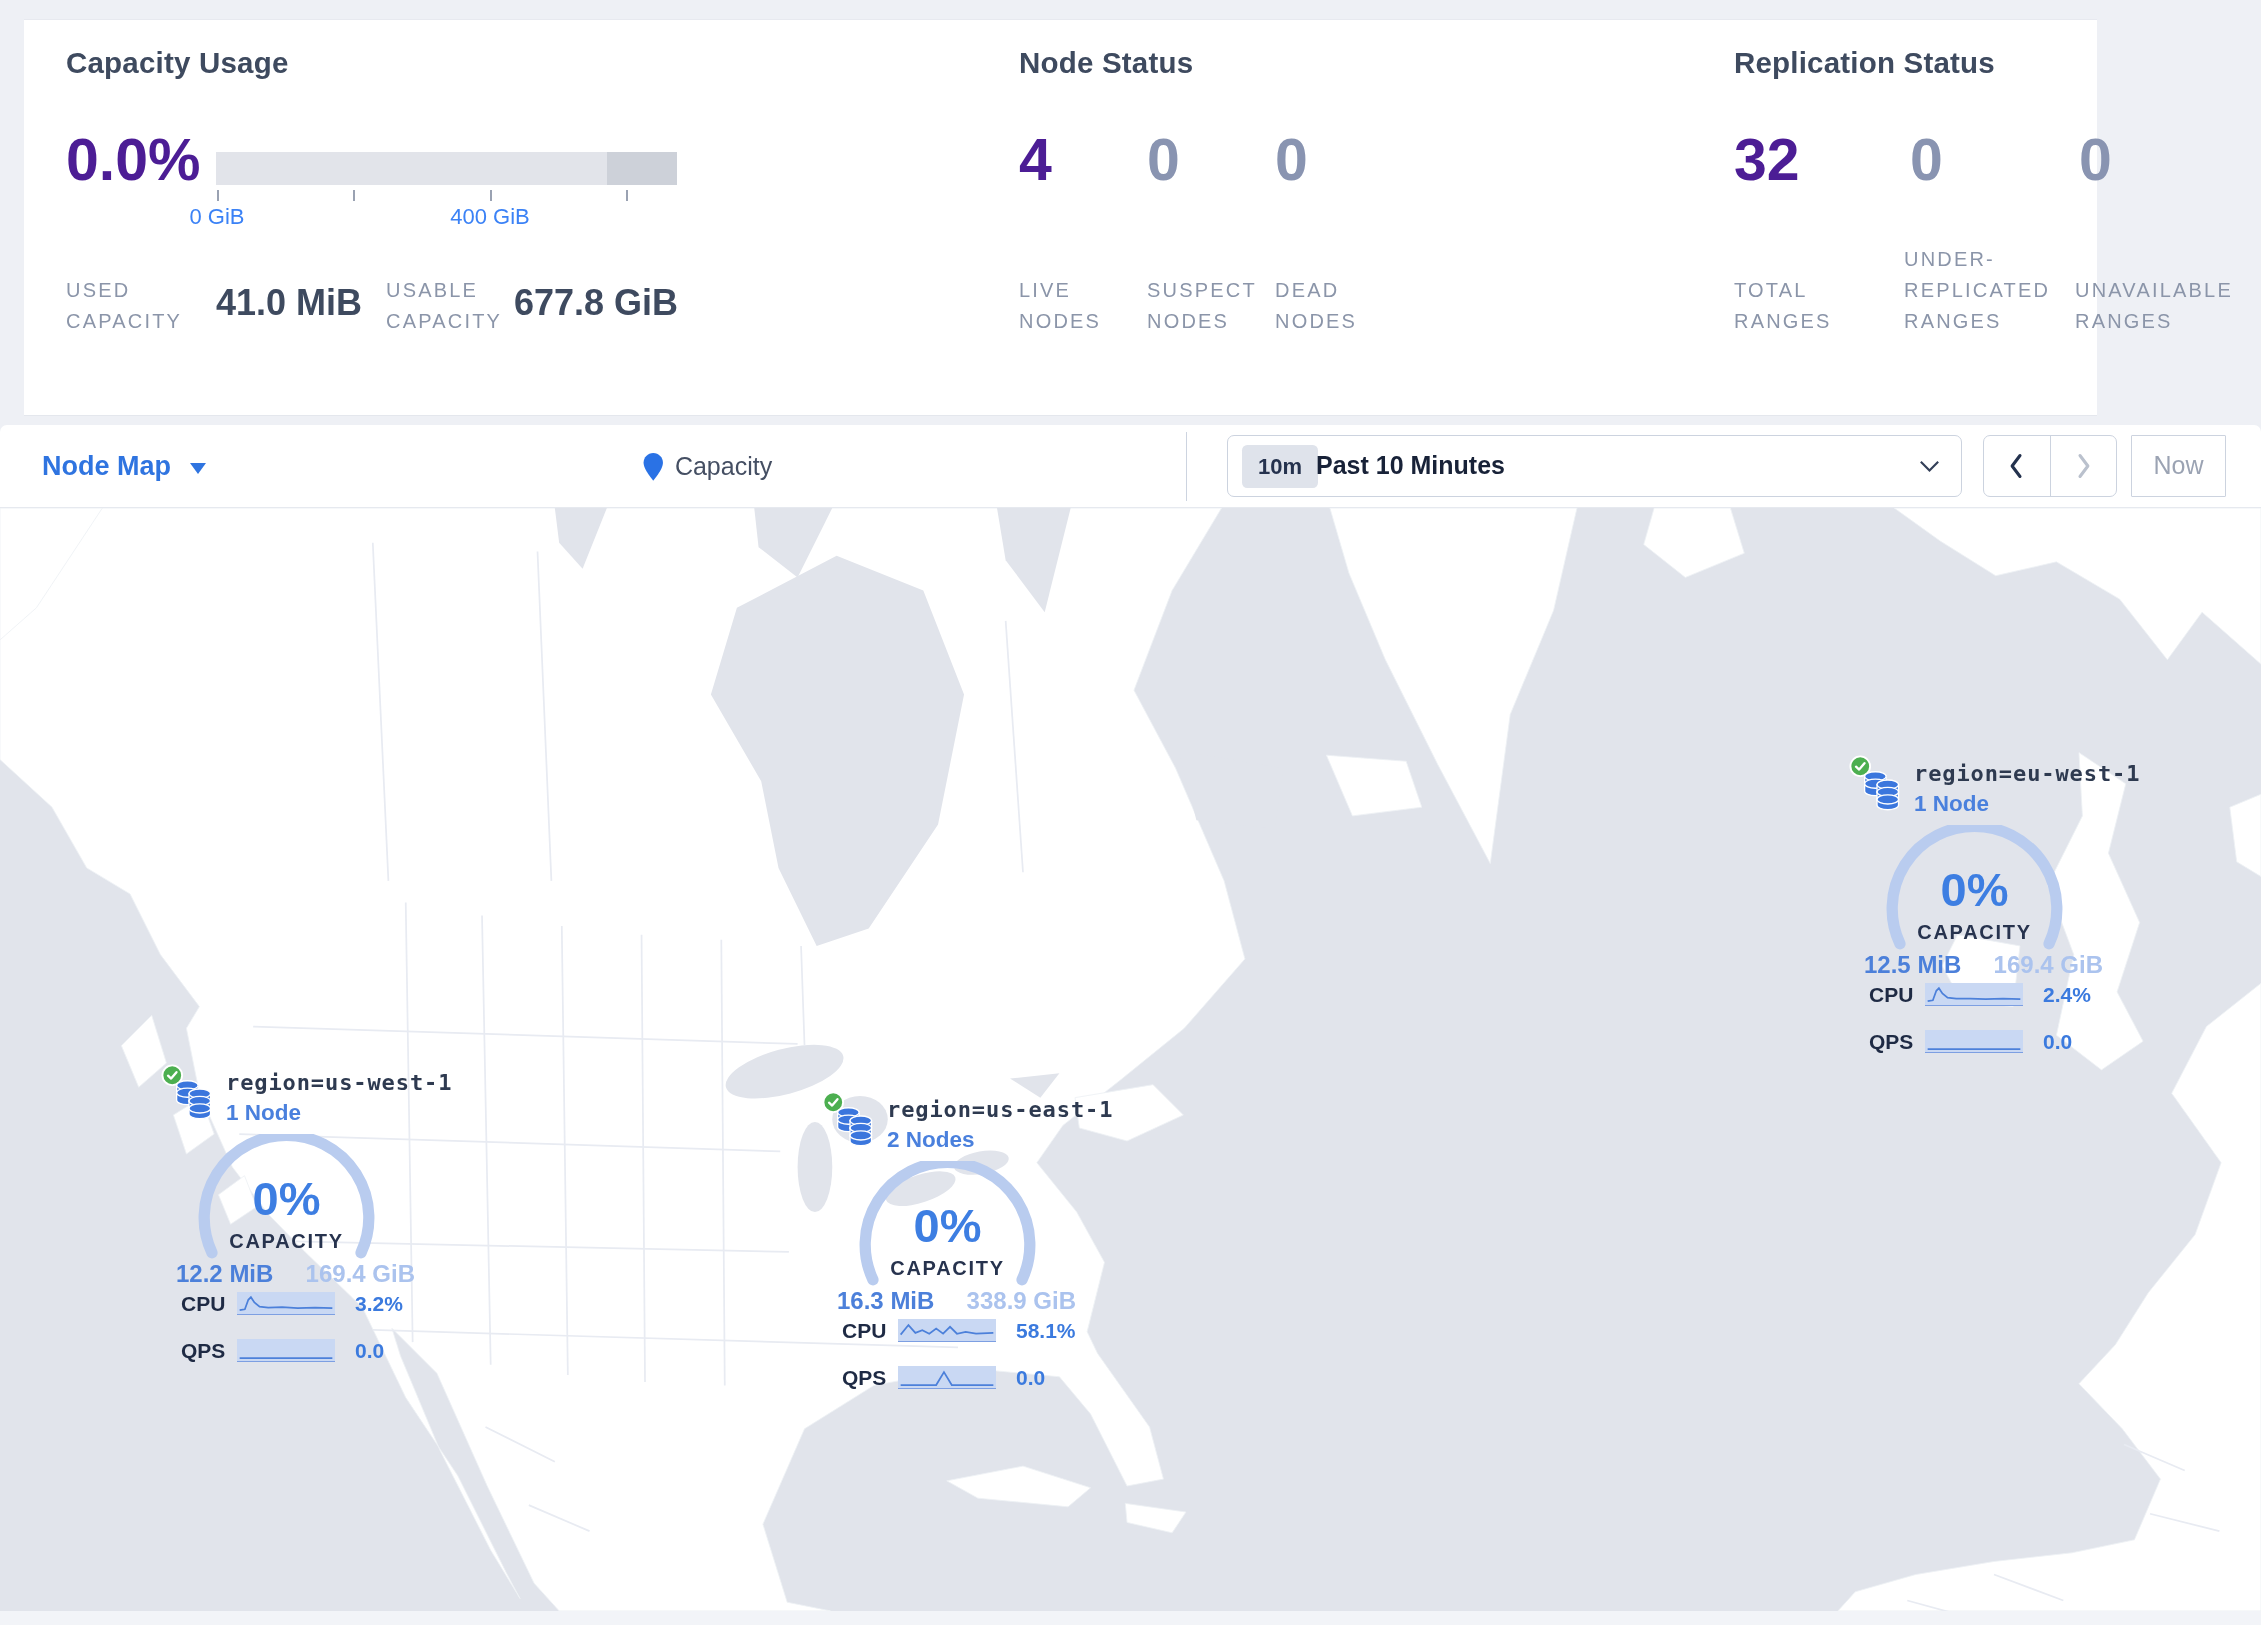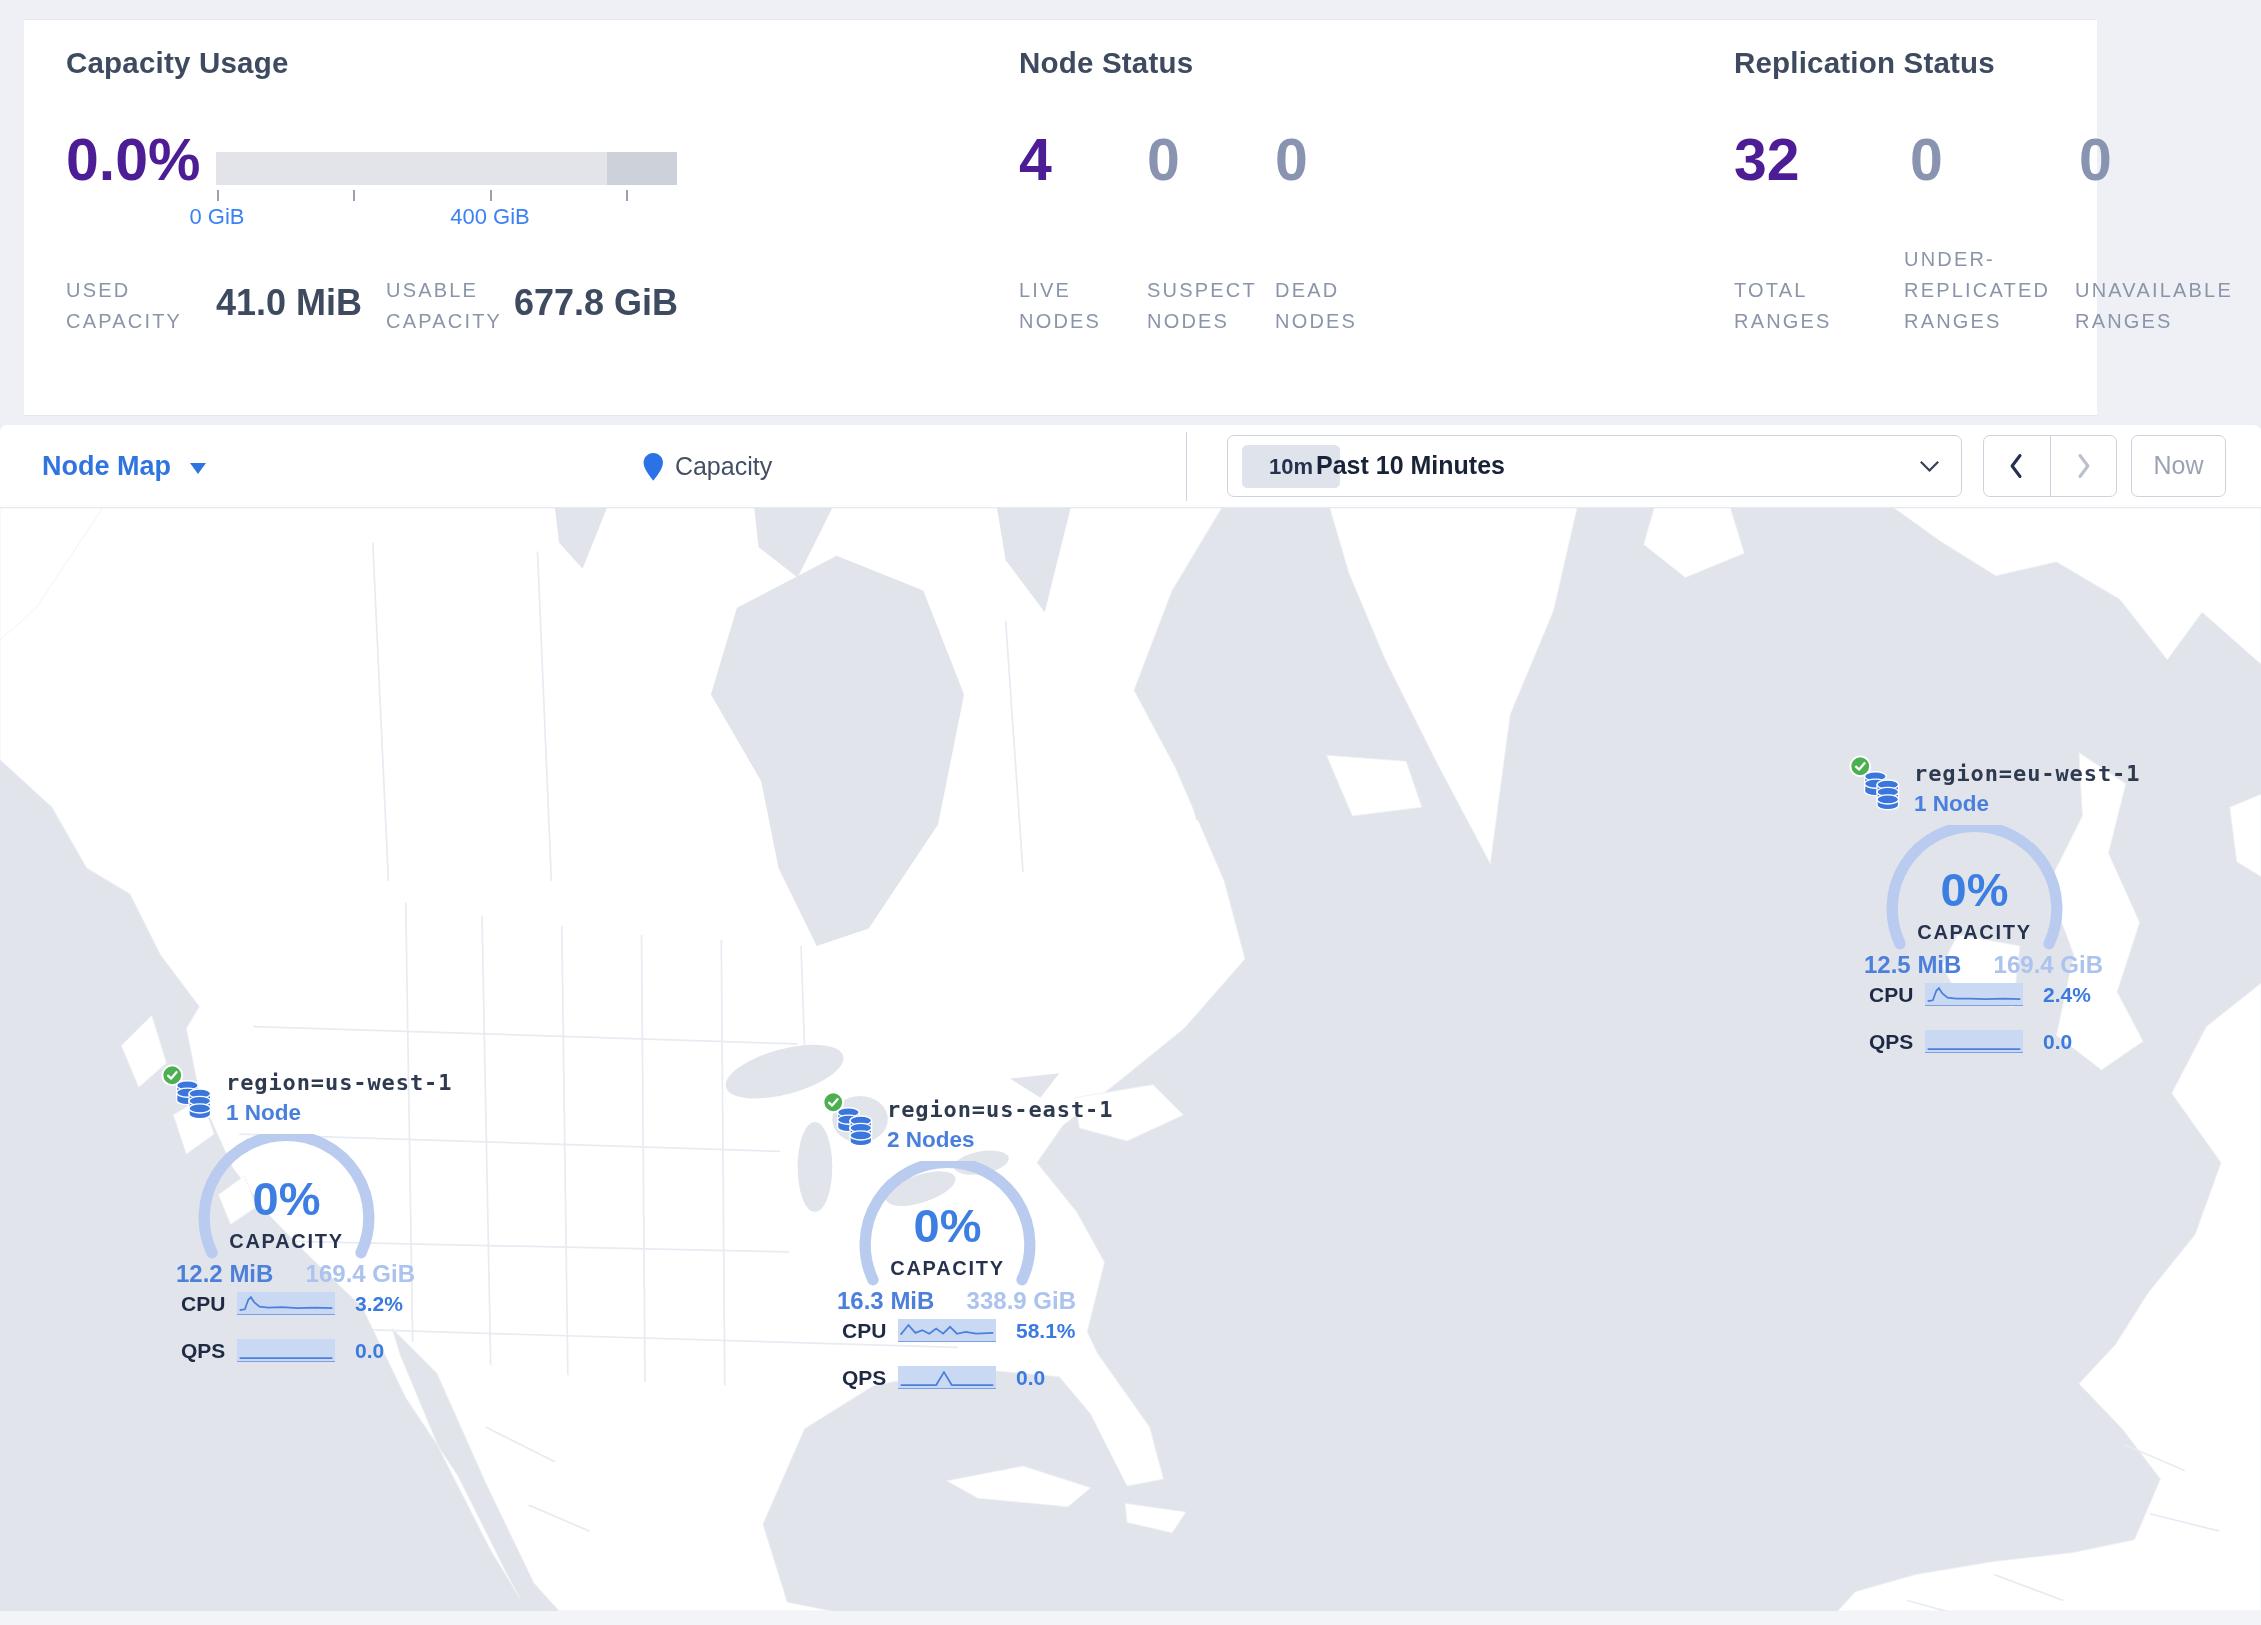--- a/index.html
+++ b/index.html
@@ -22,27 +22,27 @@
 
   
   .toolbar { position:absolute; left:0; top:425px; width:2261px; height:83px; background:#ffffff; border-radius:7px 7px 0 0; border-bottom:0.9px solid #e6e9ef; }
   .view-select { position:absolute; left:42px; top:0; height:83px; display:flex; align-items:center; cursor:pointer; }
   .view-select span { font-size:27px; font-weight:600; color:#2f74e0; }
   .caret-down { width:0; height:0; border-left:8.7px solid transparent; border-right:8.7px solid transparent; border-top:11.3px solid #2f74e0; margin-left:19px; margin-top:3.5px; }
   .tb-divider { position:absolute; left:1186px; top:7px; width:0.9px; height:69px; background:#cdd4e0; }
   .crumb { position:absolute; left:642px; top:0; height:83px; display:flex; align-items:center; gap:10.4px; }
   .crumb span { font-size:25px; color:#454f63; }
   .time-select { position:absolute; left:1227px; top:10.4px; width:735px; height:62px; border:1.7px solid #ccd3df; border-radius:7px; background:#fff; }
-  .time-badge { position:absolute; left:14px; top:8.7px; height:43px; padding:0 27px; line-height:43px; border-radius:5.2px; background:#dfe3eb; font-size:22px; font-weight:700; color:#25324e; }
+  .time-badge { position:absolute; left:14px; top:8.7px; height:43px; padding:0 16px; line-height:43px; border-radius:5.2px; background:#dfe3eb; font-size:22px; font-weight:700; color:#25324e; }
   .time-label { position:absolute; left:88px; top:0; line-height:59px; font-size:25px; font-weight:600; color:#182238; }
   .time-chevron { position:absolute; right:21px; top:24px; }
   .arrow-group { position:absolute; left:1983px; top:10.4px; width:134px; height:62px; border:1.7px solid #ccd3df; border-radius:7px; display:flex; background:#fff; }
   .arrow-cell { flex:1; display:flex; align-items:center; justify-content:center; cursor:pointer; }
   .arrow-cell.first { border-right:0.9px solid #ccd3df; }
-  .now-btn { position:absolute; left:2131px; top:10.4px; width:95px; height:62px; border:1.7px solid #ccd3df; border-radius:7px; text-align:center; line-height:59px; font-size:25px; color:#9ba3b3; background:#fff; cursor:pointer; }
+  .now-btn { position:absolute; left:2131px; top:10.4px; width:95px; height:62px; border:1.7px solid #ccd3df; border-radius:1px; text-align:center; line-height:59px; font-size:25px; color:#9ba3b3; background:#fff; cursor:pointer; }
 
   
   .map { position:absolute; left:0; top:508px; width:2261px; height:1103px; background:#e1e4eb; overflow:hidden;padding-left:32px; }
   .map svg.world { position:absolute; left:0; top:0; }
   .footer-strip { position:absolute; left:0; top:1611px; width:2261px; height:14.7px; background:#f2f4f8; }
 
   
   .marker { position:absolute; width:295px; height:299px; }
   .m-check { position:absolute; left:11.3px; top:4.3px; }
   .m-db { position:absolute; left:24px; top:17.3px; }

